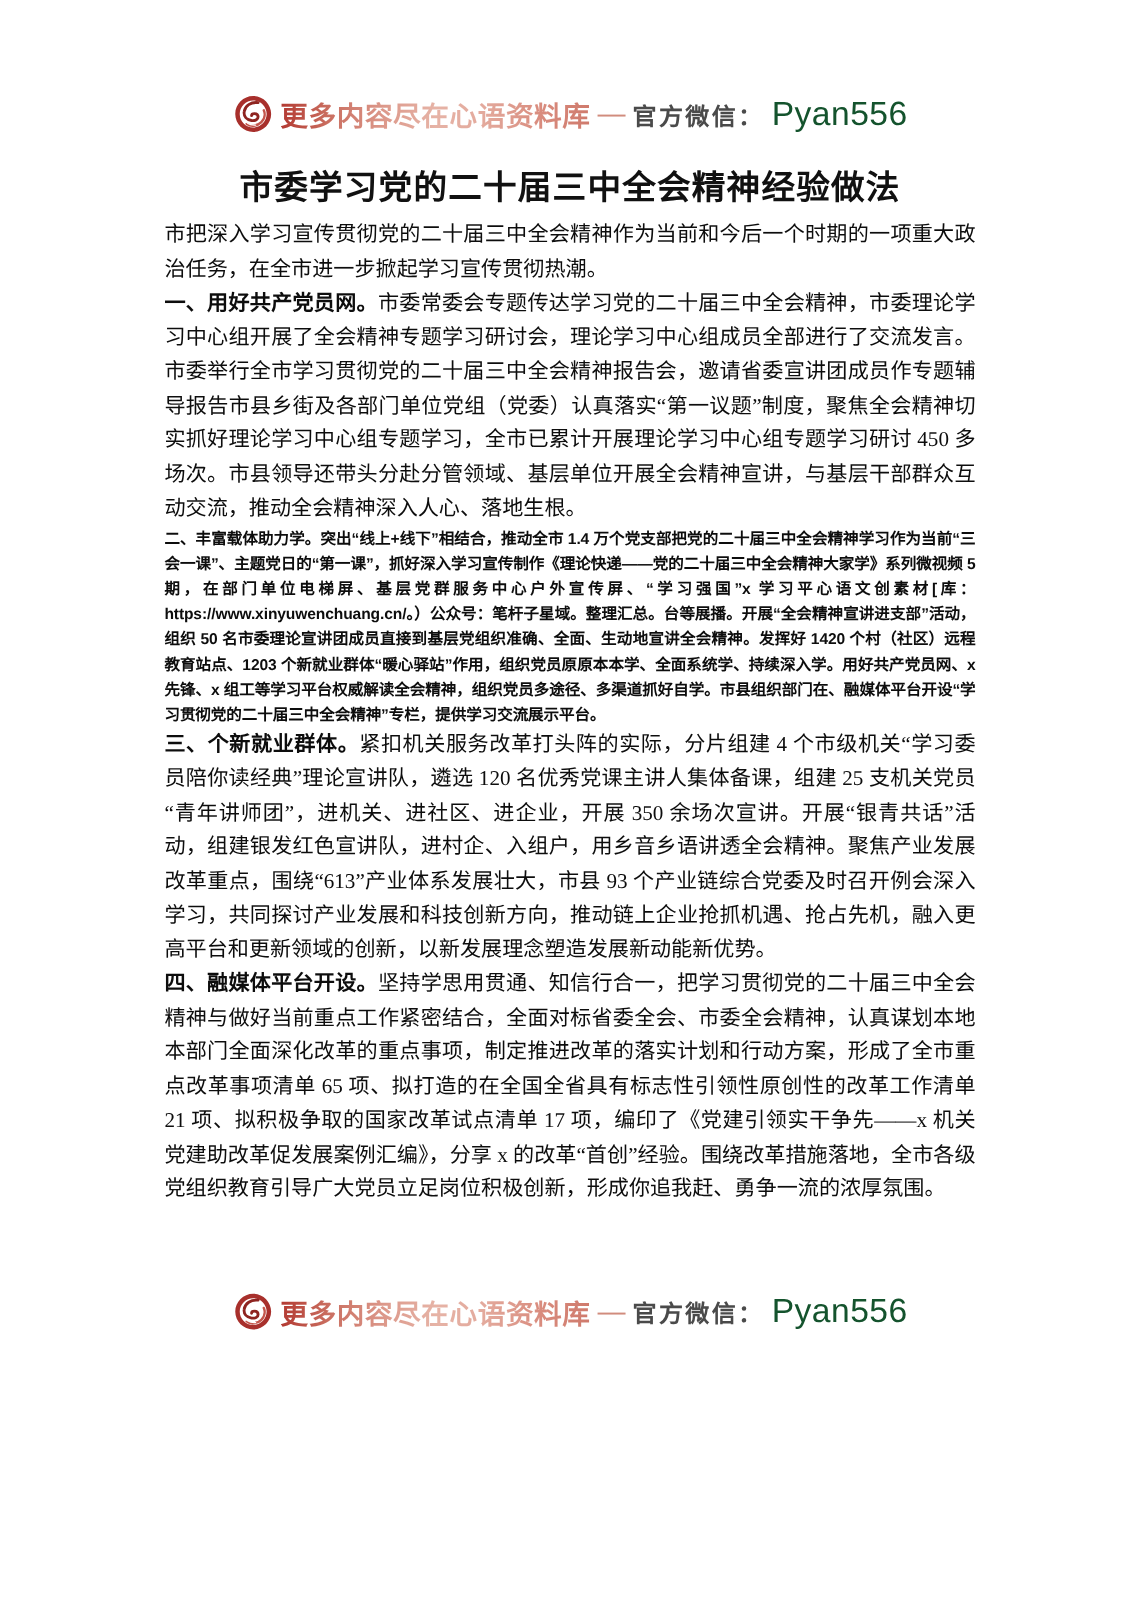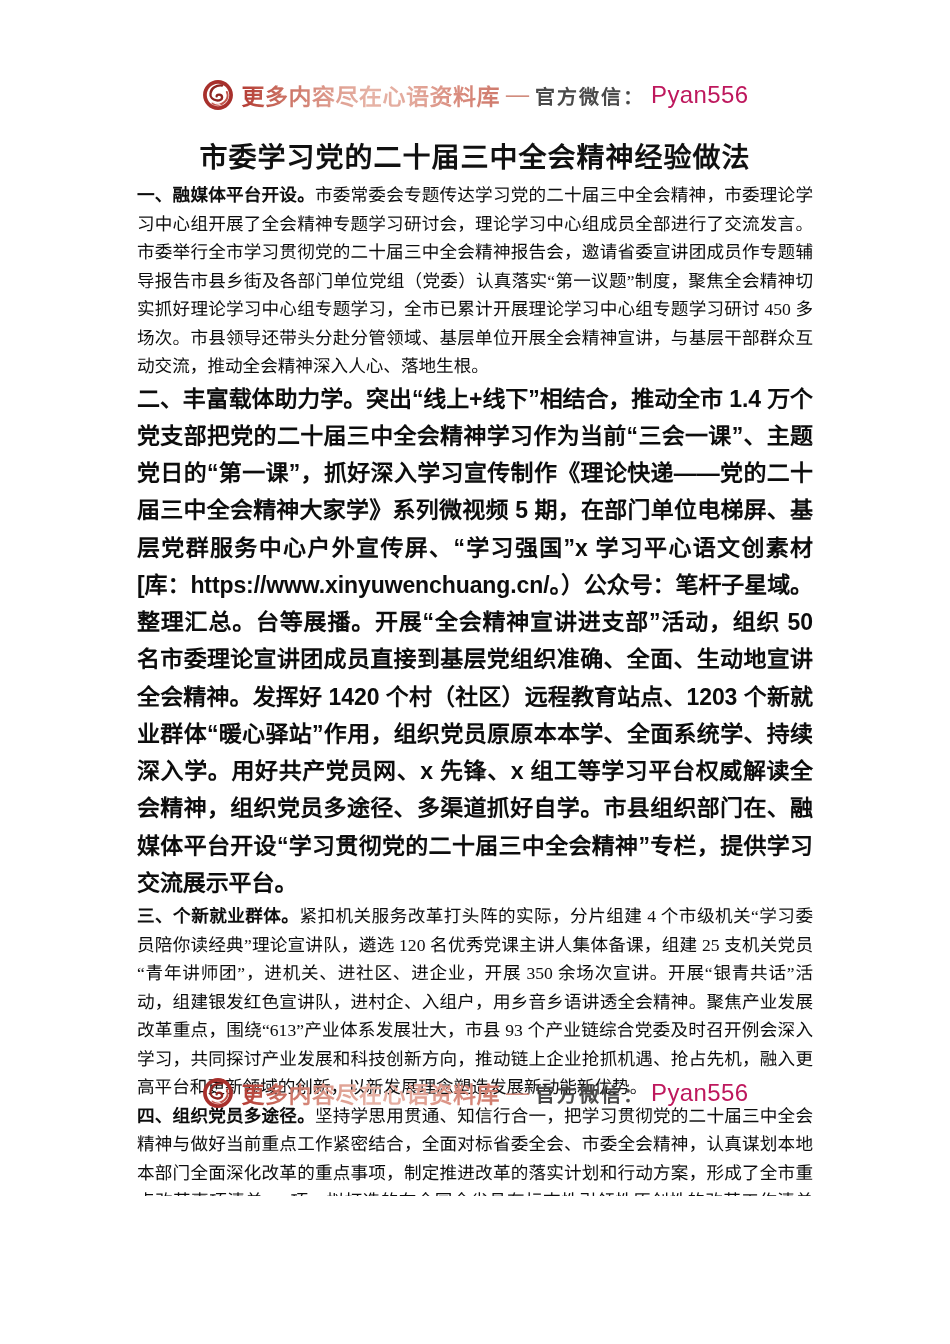--- a/index.html
+++ b/index.html
@@ -72,22 +72,22 @@
     font-family: "Liberation Serif", "DejaVu Serif", serif;
     font-weight: bold;
     font-size: 20px;
     letter-spacing: 2px;
     color: #4a4a4a;
     white-space: nowrap;
     text-align: center;
   }
   .wm-handle {
     font-family: "Liberation Sans", "DejaVu Sans", sans-serif;
-    font-size: 24px;
-    color: #be185d;
+    font-size: 28px;
+    color: #14532d;
     letter-spacing: 0.4px;
     white-space: nowrap;
   }
 
   
   .doc-title {
     text-align: center;
     font-family: "Liberation Serif", "DejaVu Serif", serif;
     font-weight: bold;
     font-size: 28px;
@@ -120,21 +120,21 @@
     line-height: 1.62;
     text-align: justify;
     text-justify: inter-ideograph;
     text-indent: 0;
     color: #0d0d0d;
     font-family: "Liberation Serif", "DejaVu Serif", serif;
   }
   p.para.bold-block {
     font-family: "Liberation Sans", "DejaVu Sans", sans-serif;
     font-weight: bold;
-    font-size: 23px;
+    font-size: 13px;
     letter-spacing: -0.1px;
   }
   .head-em {
     font-weight: bold;
   }
   p.para.bold-block .head-em { font-weight: bold; }
 </style>
 </head>
 <body>
 
@@ -152,35 +152,36 @@
     <span class="wm-dash">—</span>
     <span class="wm-mid">官方微信：</span>
     <span class="wm-handle">Pyan556</span>
   </div>
 
   <h1 class="doc-title">市委学习党的二十届三中全会精神经验做法</h1>
 
 
   <div class="body-wrap">
 
+    <p class="para">市把深入学习宣传贯彻党的二十届三中全会精神作为当前和今后一个时期的一项重大政治任务，在全市进一步掀起学习宣传贯彻热潮。</p>
 
     <p class="para">
-      <span class="head-em">一、</span><span class="head-em">融媒体平台开设。</span><span>市委常委会专题传达学习党的二十届三中全会精神，市委理论学习中心组开展了全会精神专题学习研讨会，理论学习中心组成员全部进行了交流发言。市委举行全市学习贯彻党的二十届三中全会精神报告会，邀请省委宣讲团成员作专题辅导报告市县乡街及各部门单位党组（党委）认真落实“第一议题”制度，聚焦全会精神切实抓好理论学习中心组专题学习，全市已累计开展理论学习中心组专题学习研讨 450 多场次。市县领导还带头分赴分管领域、基层单位开展全会精神宣讲，与基层干部群众互动交流，推动全会精神深入人心、落地生根。</span>
+      <span class="head-em">一、</span><span class="head-em">用好共产党员网。</span><span>市委常委会专题传达学习党的二十届三中全会精神，市委理论学习中心组开展了全会精神专题学习研讨会，理论学习中心组成员全部进行了交流发言。市委举行全市学习贯彻党的二十届三中全会精神报告会，邀请省委宣讲团成员作专题辅导报告市县乡街及各部门单位党组（党委）认真落实“第一议题”制度，聚焦全会精神切实抓好理论学习中心组专题学习，全市已累计开展理论学习中心组专题学习研讨 450 多场次。市县领导还带头分赴分管领域、基层单位开展全会精神宣讲，与基层干部群众互动交流，推动全会精神深入人心、落地生根。</span>
     </p>
 
     <p class="para bold-block">
       <span class="head-em">二、</span><span class="head-em">丰富载体助力学。</span><span>突出“线上+线下”相结合，推动全市 1.4 万个党支部把党的二十届三中全会精神学习作为当前“三会一课”、主题党日的“第一课”，抓好深入学习宣传制作《理论快递——党的二十届三中全会精神大家学》系列微视频 5 期，在部门单位电梯屏、基层党群服务中心户外宣传屏、“学习强国”x 学习平心语文创素材[库：https://www.xinyuwenchuang.cn/。）公众号：笔杆子星域。整理汇总。台等展播。开展“全会精神宣讲进支部”活动，组织 50 名市委理论宣讲团成员直接到基层党组织准确、全面、生动地宣讲全会精神。发挥好 1420 个村（社区）远程教育站点、1203 个新就业群体“暖心驿站”作用，组织党员原原本本学、全面系统学、持续深入学。用好共产党员网、x 先锋、x 组工等学习平台权威解读全会精神，组织党员多途径、多渠道抓好自学。市县组织部门在、融媒体平台开设“学习贯彻党的二十届三中全会精神”专栏，提供学习交流展示平台。</span>
     </p>
 
     <p class="para">
       <span class="head-em">三、</span><span class="head-em">个新就业群体。</span><span>紧扣机关服务改革打头阵的实际，分片组建 4 个市级机关“学习委员陪你读经典”理论宣讲队，遴选 120 名优秀党课主讲人集体备课，组建 25 支机关党员“青年讲师团”，进机关、进社区、进企业，开展 350 余场次宣讲。开展“银青共话”活动，组建银发红色宣讲队，进村企、入组户，用乡音乡语讲透全会精神。聚焦产业发展改革重点，围绕“613”产业体系发展壮大，市县 93 个产业链综合党委及时召开例会深入学习，共同探讨产业发展和科技创新方向，推动链上企业抢抓机遇、抢占先机，融入更高平台和更新领域的创新，以新发展理念塑造发展新动能新优势。</span>
     </p>
 
     <p class="para">
-      <span class="head-em">四、</span><span class="head-em">组织党员多途径。</span><span>坚持学思用贯通、知信行合一，把学习贯彻党的二十届三中全会精神与做好当前重点工作紧密结合，全面对标省委全会、市委全会精神，认真谋划本地本部门全面深化改革的重点事项，制定推进改革的落实计划和行动方案，形成了全市重点改革事项清单 65 项、拟打造的在全国全省具有标志性引领性原创性的改革工作清单 21 项、拟积极争取的国家改革试点清单 17 项，编印了《党建引领实干争先——x 机关党建助改革促发展案例汇编》，分享 x 的改革“首创”经验。围绕改革措施落地，全市各级党组织教育引导广大党员立足岗位积极创新，形成你追我赶、勇争一流的浓厚氛围。</span>
+      <span class="head-em">四、</span><span class="head-em">融媒体平台开设。</span><span>坚持学思用贯通、知信行合一，把学习贯彻党的二十届三中全会精神与做好当前重点工作紧密结合，全面对标省委全会、市委全会精神，认真谋划本地本部门全面深化改革的重点事项，制定推进改革的落实计划和行动方案，形成了全市重点改革事项清单 65 项、拟打造的在全国全省具有标志性引领性原创性的改革工作清单 21 项、拟积极争取的国家改革试点清单 17 项，编印了《党建引领实干争先——x 机关党建助改革促发展案例汇编》，分享 x 的改革“首创”经验。围绕改革措施落地，全市各级党组织教育引导广大党员立足岗位积极创新，形成你追我赶、勇争一流的浓厚氛围。</span>
     </p>
 
   </div>
 
   <div class="watermark watermark-bottom">
     <svg class="wm-logo" viewBox="0 0 100 100" aria-hidden="true">
       <path d="M50 6 C26 6 6 26 6 50 C6 74 26 94 50 94 C74 94 94 74 94 50 C94 26 74 6 50 6 Z M50 17 C68 17 83 32 83 50 C83 68 68 83 50 83 C32 83 17 68 17 50 C17 32 32 17 50 17 Z" fill="#a8302c"></path>
       <path d="M62 22 C44 20 30 30 28 44 C26 56 34 64 46 66 C56 67 62 63 62 57 C62 52 58 49 53 49 C49 49 46 51 46 54" fill="none" stroke="#8e2420" stroke-width="7" stroke-linecap="round"></path>
       <path d="M34 74 C44 82 60 80 70 70 C78 62 80 50 76 41" fill="none" stroke="#c4564c" stroke-width="6" stroke-linecap="round"></path>
       <circle cx="40" cy="40" r="5" fill="#ffffff"></circle>

